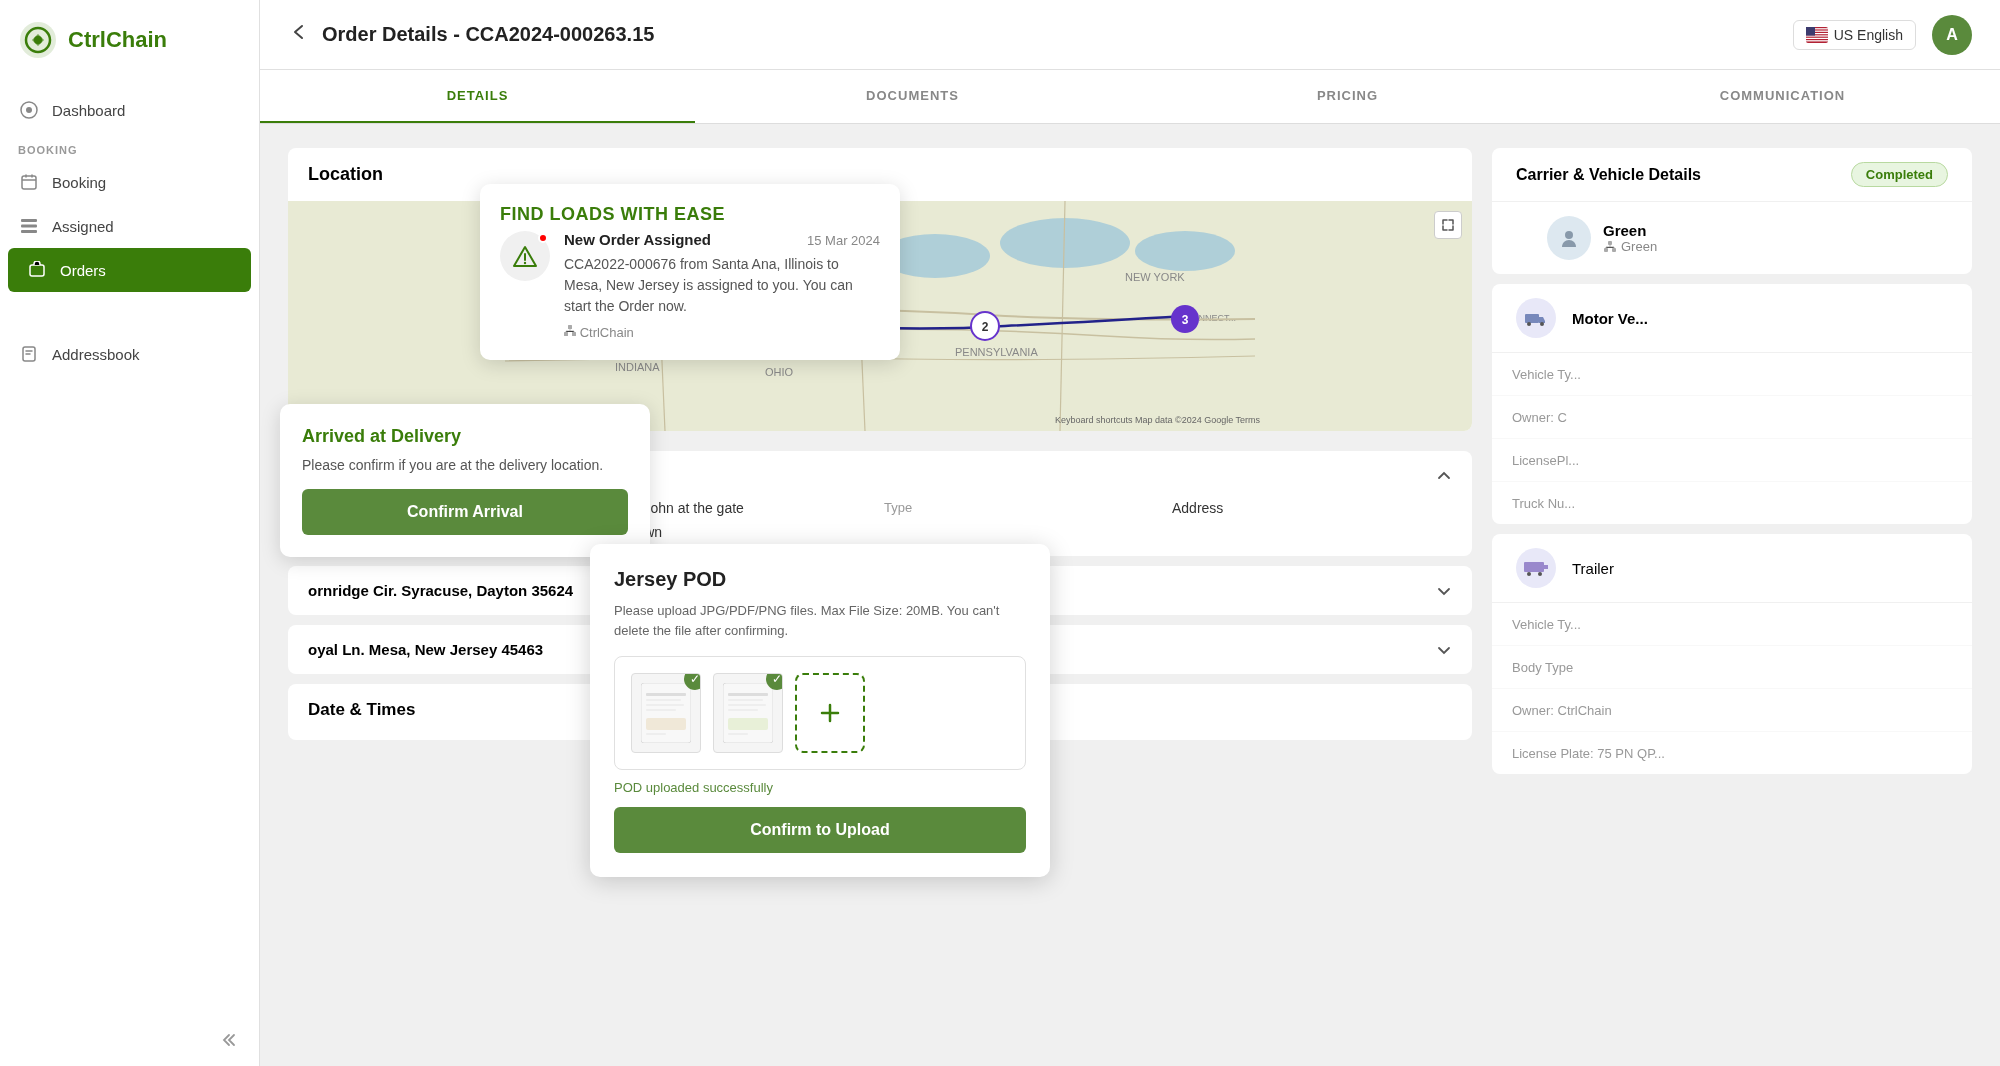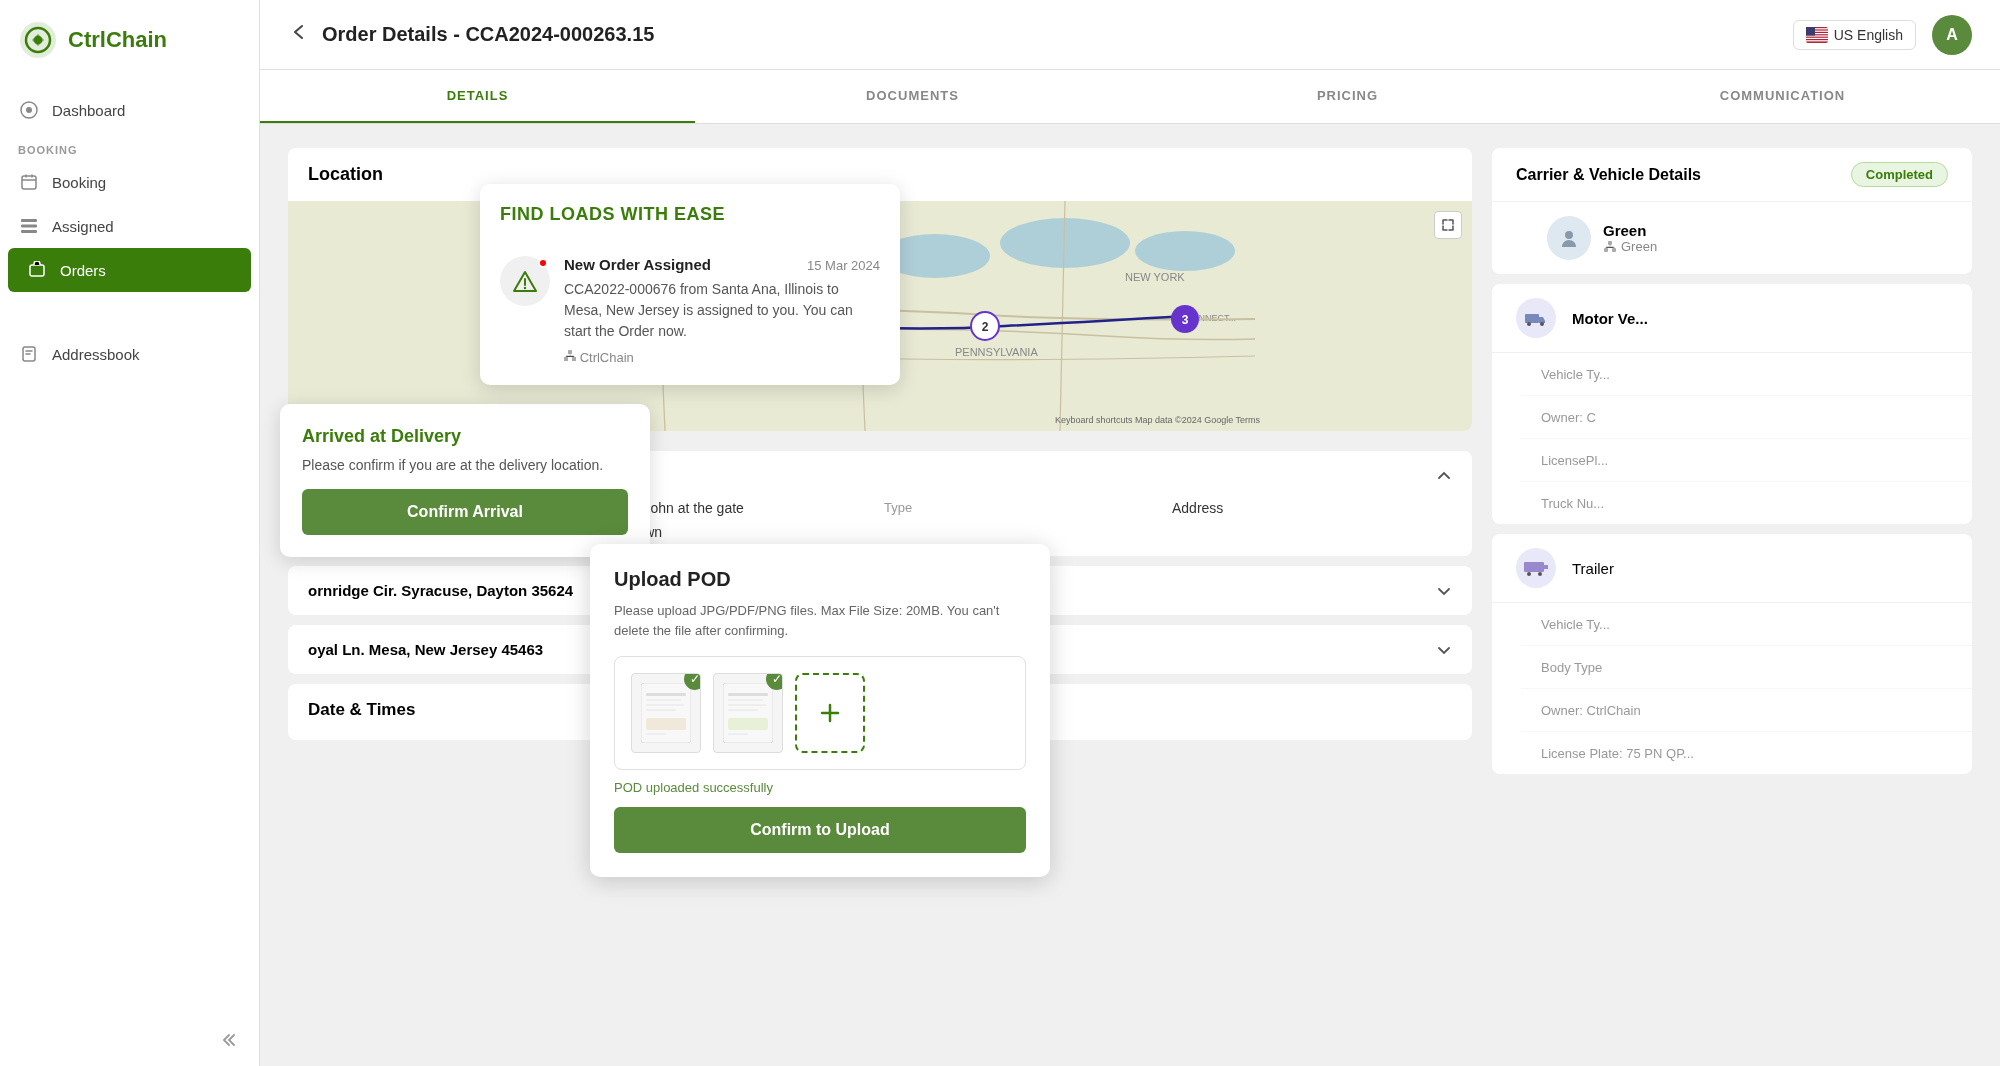--- a/index.html
+++ b/index.html
@@ -45,21 +45,21 @@
     .map-expand { position: absolute; top: 10px; right: 10px; background: #fff; border: 1px solid #ccc; border-radius: 4px; width: 28px; height: 28px; display: flex; align-items: center; justify-content: center; cursor: pointer; }
 
     
     .address-section { background: #fff; border-radius: 8px; margin-bottom: 10px; }
     .address-row { display: flex; align-items: center; justify-content: space-between; padding: 16px 20px; cursor: pointer; }
     .address-title { font-weight: 600; font-size: 15px; }
     .address-content { padding: 0 20px 16px; display: grid; grid-template-columns: 1fr 1fr 1fr 1fr; gap: 8px; font-size: 14px; color: #555; }
 
     
     .notification-popup { position: absolute; top: 60px; left: 220px; width: 420px; background: #fff; border-radius: 10px; box-shadow: 0 4px 20px rgba(0,0,0,0.15); z-index: 100; padding: 20px; }
-    .notification-header { color: #3a7d0a; font-size: 18px; font-weight: 800; letter-spacing: 0.5px; margin-bottom: 31px; }
+    .notification-header { color: #3a7d0a; font-size: 18px; font-weight: 800; letter-spacing: 0.5px; margin-bottom: 6px; }
     .notification-body { display: flex; align-items: flex-start; gap: 14px; }
     .notification-icon-wrap { position: relative; width: 50px; height: 50px; flex-shrink: 0; }
     .notification-icon-bg { width: 50px; height: 50px; border-radius: 50%; background: #f0f0f0; display: flex; align-items: center; justify-content: center; }
     .notification-dot { position: absolute; top: 2px; right: 2px; width: 10px; height: 10px; background: red; border-radius: 50%; border: 2px solid #fff; }
     .notification-content { flex: 1; }
     .notification-title { font-size: 15px; font-weight: 700; color: #222; }
     .notification-date { font-size: 13px; color: #888; float: right; }
     .notification-text { font-size: 14px; color: #555; margin-top: 6px; line-height: 1.5; }
     .notification-sender { font-size: 13px; color: #888; margin-top: 8px; }
 
@@ -93,21 +93,21 @@
     .dates-title { font-size: 17px; font-weight: 700; margin-bottom: 4px; }
 
     
     .order-section-card { background: #fff; border-radius: 8px; margin-bottom: 10px; }
     .order-section-header { padding: 14px 24px; border-bottom: 1px solid #f0f0f0; display: flex; align-items: center; gap: 16px; }
 
     
     .info-label { color: #999; font-size: 13px; }
     .info-value { color: #333; font-size: 14px; font-weight: 500; }
 
-    .vehicle-row { padding: 12px 20px; border-bottom: 1px solid #f8f8f8; margin-left: 29px; }
+    .vehicle-row { padding: 12px 20px; border-bottom: 1px solid #f8f8f8; }
     .vehicle-row:last-child { border-bottom: none; }
 
     
     .map-bg { 
       background: #e8ead4;
       position: relative;
       width: 100%;
       height: 230px;
     }
   </style>
@@ -440,21 +440,21 @@
         </div>
       </div>
 
       <div class="arrived-popup">
         <div class="arrived-title">Arrived at Delivery</div>
         <div class="arrived-text">Please confirm if you are at the delivery location.</div>
         <button class="confirm-btn">Confirm Arrival</button>
       </div>
 
       <div class="upload-popup">
-        <div class="upload-title">Upload POD</div>
+        <div class="upload-title">Jersey POD</div>
         <div class="upload-desc">Please upload JPG/PDF/PNG files. Max File Size: 20MB. You can't delete the file after confirming.</div>
         <div class="upload-files-area">
 
           <div class="file-thumb">
             <svg width="50" height="60" viewBox="0 0 50 60">
               <rect width="50" height="60" rx="3" fill="#f8f8f8" stroke="#ddd"></rect>
               <rect x="5" y="10" width="40" height="3" rx="1" fill="#ddd"></rect>
               <rect x="5" y="16" width="35" height="2" rx="1" fill="#eee"></rect>
               <rect x="5" y="21" width="38" height="2" rx="1" fill="#eee"></rect>
               <rect x="5" y="26" width="30" height="2" rx="1" fill="#eee"></rect>

